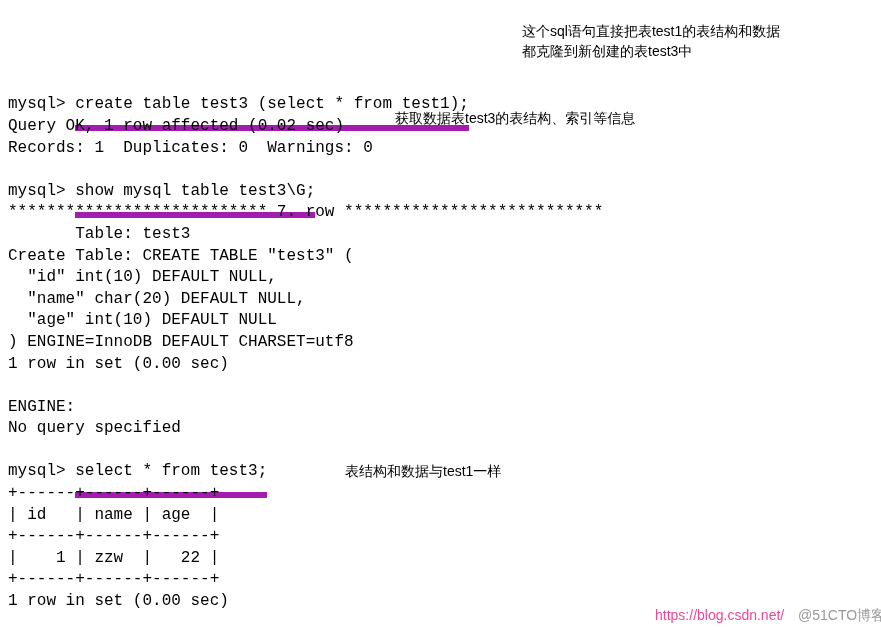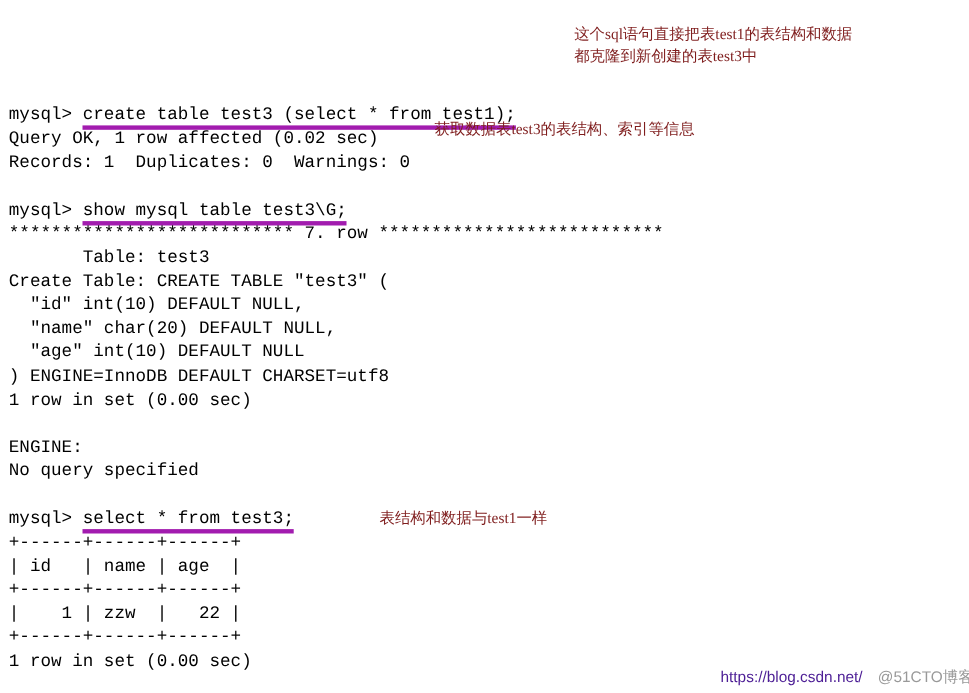--- a/index.html
+++ b/index.html
@@ -9,34 +9,34 @@
       margin: 0;
       padding: 8px;
       white-space: pre;
       line-height: 1.35;
       color: #000;
       position: relative;
       width: 881px;
       box-sizing: border-box;
     }
     .underline {
-      border-bottom: 4px solid #a21caf;
-      padding-bottom: 1px;
+      border-bottom: 6px solid #a21caf;
+      padding-bottom: 12px;
     }
     .annotation {
       position: absolute;
-      color: #7f1d1d;
-      font-family: Liberation Serif, serif;
+      color: #000000;
+      font-family: Liberation Sans, sans-serif;
       font-size: 14px;
       white-space: normal;
       line-height: 1.4;
     }
     .watermark {
       position: absolute;
-      color: #4c1d95;
+      color: #ec4899;
       font-family: sans-serif;
       font-size: 14px;
       white-space: nowrap;
     }
   </style>
 </head>
 <body>
 
 
 

